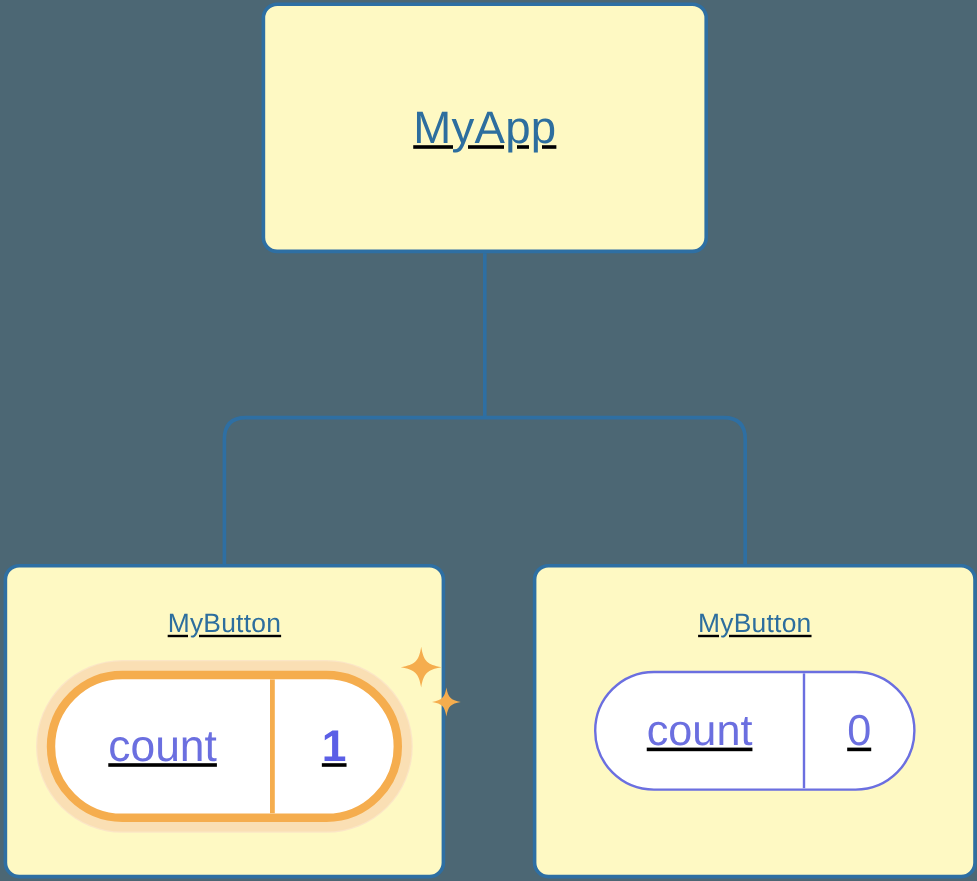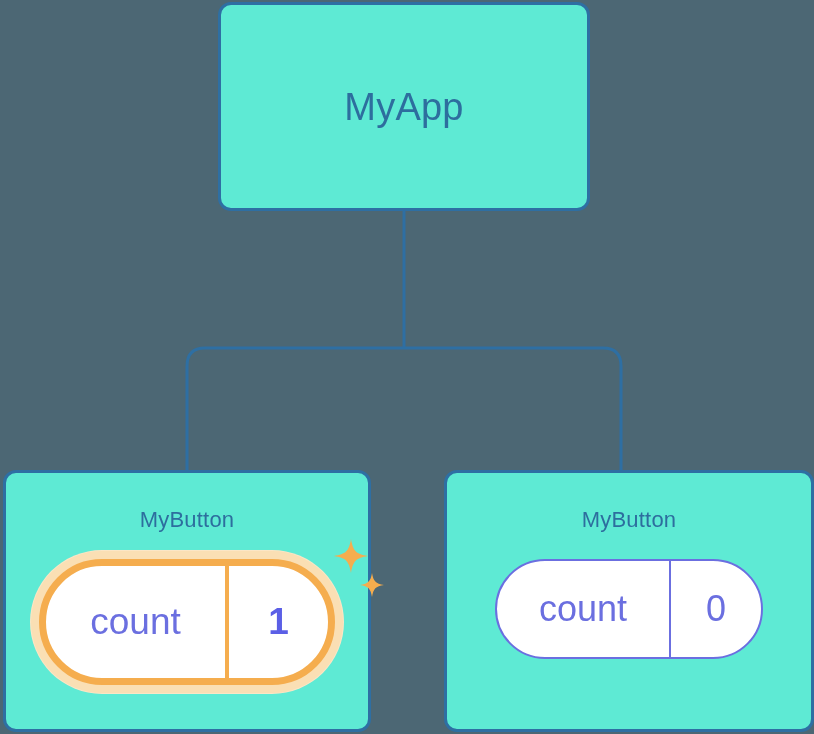--- a/index.html
+++ b/index.html
@@ -25,27 +25,28 @@
     left: 0;
     top: 0;
     width: 814px;
     height: 734px;
     pointer-events: none;
   }
 
   
   .card {
     position: absolute;
-    background: #5eead4;
+    background: #fef9c3;
     border: 3px solid #2e6fa3;
     border-radius: 13px;
     box-sizing: border-box;
     display: flex;
     flex-direction: column;
     align-items: center;
+    text-decoration: underline;
   }
   .card-root {
     left: 218px;
     top: 2px;
     width: 372px;
     height: 209px;
     justify-content: center;
   }
   .card-child-left {
     left: 3px;

